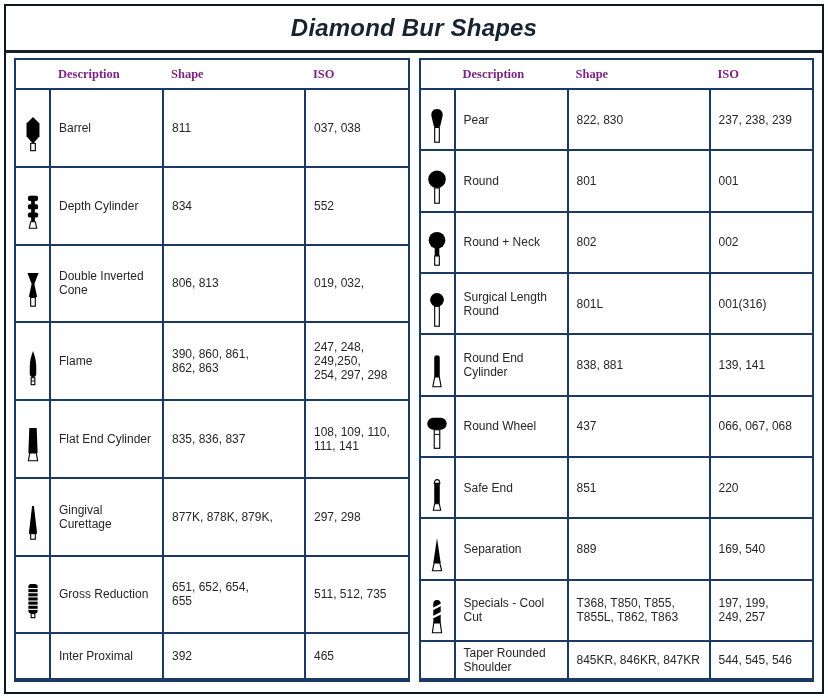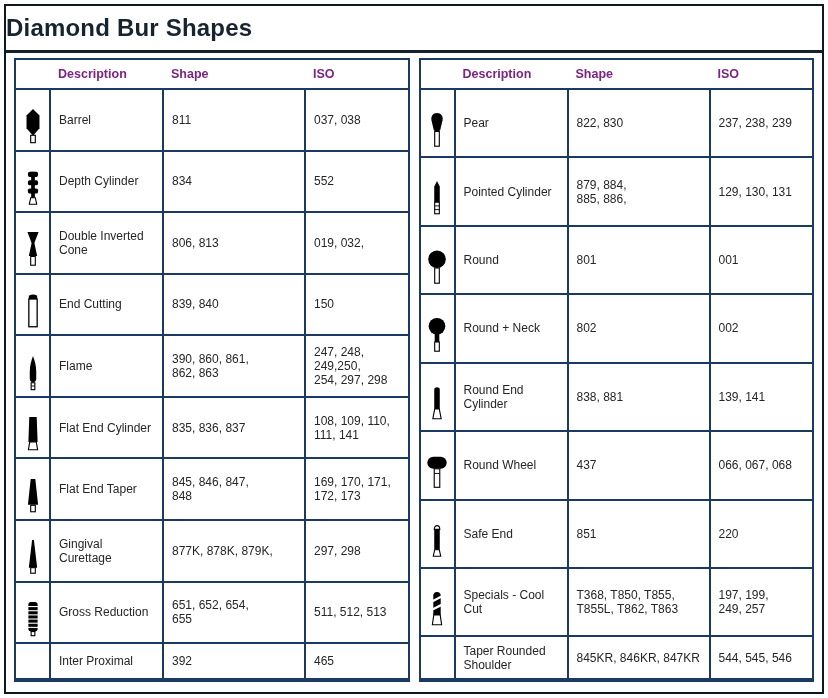--- a/index.html
+++ b/index.html
@@ -6,38 +6,38 @@
   body {
     width:828px; height:698px; background:#ffffff; position:relative;
     font-family:"Liberation Sans", sans-serif;
   }
   .frame {
     position:absolute; left:4px; top:4px; right:4px; bottom:4px;
     border:2px solid #10181f; background:#fff;
   }
   .title-bar {
     height:44px; border-bottom:3px solid #15222e;
-    display:flex; align-items:center; 
+    display:flex; align-items:center; justify-content:center;font-style:italic;
   }
   .page-title {
     font-size:24px; font-weight:bold; color:#17242f; letter-spacing:.2px;
   }
   .tables { display:flex; gap:9px; padding:5px 8px 0 8px; }
   table.bur-table {
     border-collapse:collapse; table-layout:fixed;
     width:397px; height:624px; background:#fff;
     border:2px solid #1b3a61; border-bottom-width:4px;
   }
   col.c-icon  { width:35px; }
   col.c-desc  { width:113px; }
   col.c-shape { width:142px; }
   thead th {
     color:#7b2482; font-size:12.5px; font-weight:bold; text-align:left;
     padding:6px 4px 6px 8px; height:16px;
-    border:none; border-bottom:2px solid #1b3a61;
+    border:none; border-bottom:2px solid #1b3a61;font-family:Liberation Serif, serif;
   }
   td {
     border:2px solid #1b3a61; font-size:12px; color:#262626;
     padding:2px 4px 2px 8px; line-height:14px; vertical-align:middle;
     white-space:pre-line; overflow:hidden;
   }
   td.icon-cell { text-align:center; padding:1px 0; }
   td.icon-cell svg { display:inline-block; vertical-align:middle; }
 </style>
 </head>
@@ -242,30 +242,20 @@
                 <use href="#sym-double-inverted-cone" xlink:href="#sym-double-inverted-cone"></use>
               </svg>
     </td>
     <td class="desc-cell">Double Inverted
 Cone</td>
     <td class="shape-cell">806, 813</td>
     <td class="iso-cell">019, 032,</td>
   </tr>
 
 
-  <tr>
-    <td class="icon-cell">
-      <svg class="bur" width="24" height="37" viewBox="0 0 24 40">
-                <use href="#sym-end-cutting" xlink:href="#sym-end-cutting"></use>
-              </svg>
-    </td>
-    <td class="desc-cell">End Cutting</td>
-    <td class="shape-cell">839, 840</td>
-    <td class="iso-cell">150</td>
-  </tr>
 
   <tr>
     <td class="icon-cell">
       <svg class="bur" width="24" height="37" viewBox="0 0 24 40">
                 <use href="#sym-flame" xlink:href="#sym-flame"></use>
               </svg>
     </td>
     <td class="desc-cell">Flame</td>
     <td class="shape-cell">390, 860, 861,
 862, 863</td>
@@ -278,32 +268,20 @@
       <svg class="bur" width="24" height="37" viewBox="0 0 24 40">
                 <use href="#sym-flat-end-cylinder" xlink:href="#sym-flat-end-cylinder"></use>
               </svg>
     </td>
     <td class="desc-cell">Flat End Cylinder</td>
     <td class="shape-cell">835, 836, 837</td>
     <td class="iso-cell">108, 109, 110,
 111, 141</td>
   </tr>
 
-  <tr>
-    <td class="icon-cell">
-      <svg class="bur" width="24" height="37" viewBox="0 0 24 40">
-                <use href="#sym-flat-end-taper" xlink:href="#sym-flat-end-taper"></use>
-              </svg>
-    </td>
-    <td class="desc-cell">Flat End Taper</td>
-    <td class="shape-cell">845, 846, 847,
-848</td>
-    <td class="iso-cell">169, 170, 171,
-172, 173</td>
-  </tr>
 
   <tr>
     <td class="icon-cell">
       <svg class="bur" width="24" height="37" viewBox="0 0 24 40">
                 <use href="#sym-gingival-curettage" xlink:href="#sym-gingival-curettage"></use>
               </svg>
     </td>
     <td class="desc-cell">Gingival
 Curettage</td>
     <td class="shape-cell">877K, 878K, 879K,</td>
@@ -312,21 +290,21 @@
 
   <tr>
     <td class="icon-cell">
       <svg class="bur" width="24" height="37" viewBox="0 0 24 40">
                 <use href="#sym-gross-reduction" xlink:href="#sym-gross-reduction"></use>
               </svg>
     </td>
     <td class="desc-cell">Gross Reduction</td>
     <td class="shape-cell">651, 652, 654,
 655</td>
-    <td class="iso-cell">511, 512, 513</td>
+    <td class="iso-cell">511, 512, 735</td>
   </tr>
 
   <tr>
     <td class="icon-cell">
       
     </td>
     <td class="desc-cell">Inter Proximal</td>
     <td class="shape-cell">392</td>
     <td class="iso-cell">465</td>
   </tr>
@@ -354,31 +332,20 @@
     <td class="icon-cell">
       <svg class="bur" width="24" height="37" viewBox="0 0 24 40">
                 <use href="#sym-pear" xlink:href="#sym-pear"></use>
               </svg>
     </td>
     <td class="desc-cell">Pear</td>
     <td class="shape-cell">822, 830</td>
     <td class="iso-cell">237, 238, 239</td>
   </tr>
 
-  <tr>
-    <td class="icon-cell">
-      <svg class="bur" width="24" height="37" viewBox="0 0 24 40">
-                <use href="#sym-pointed-cylinder" xlink:href="#sym-pointed-cylinder"></use>
-              </svg>
-    </td>
-    <td class="desc-cell">Pointed Cylinder</td>
-    <td class="shape-cell">879, 884,
-885, 886,</td>
-    <td class="iso-cell">129, 130, 131</td>
-  </tr>
 
   <tr>
     <td class="icon-cell">
       <svg class="bur" width="24" height="37" viewBox="0 0 24 40">
                 <use href="#sym-round" xlink:href="#sym-round"></use>
               </svg>
     </td>
     <td class="desc-cell">Round</td>
     <td class="shape-cell">801</td>
     <td class="iso-cell">001</td>
@@ -388,20 +355,31 @@
     <td class="icon-cell">
       <svg class="bur" width="24" height="37" viewBox="0 0 24 40">
                 <use href="#sym-round-neck" xlink:href="#sym-round-neck"></use>
               </svg>
     </td>
     <td class="desc-cell">Round + Neck</td>
     <td class="shape-cell">802</td>
     <td class="iso-cell">002</td>
   </tr>
 
+  <tr>
+    <td class="icon-cell">
+      <svg class="bur" width="24" height="37" viewBox="0 0 24 40">
+                <use href="#sym-surgical-length-round" xlink:href="#sym-surgical-length-round"></use>
+              </svg>
+    </td>
+    <td class="desc-cell">Surgical Length
+Round</td>
+    <td class="shape-cell">801L</td>
+    <td class="iso-cell">001(316)</td>
+  </tr>
 
   <tr>
     <td class="icon-cell">
       <svg class="bur" width="24" height="37" viewBox="0 0 24 40">
                 <use href="#sym-round-end-cylinder" xlink:href="#sym-round-end-cylinder"></use>
               </svg>
     </td>
     <td class="desc-cell">Round End
 Cylinder</td>
     <td class="shape-cell">838, 881</td>
@@ -424,20 +402,30 @@
     <td class="icon-cell">
       <svg class="bur" width="24" height="37" viewBox="0 0 24 40">
                 <use href="#sym-safe-end" xlink:href="#sym-safe-end"></use>
               </svg>
     </td>
     <td class="desc-cell">Safe End</td>
     <td class="shape-cell">851</td>
     <td class="iso-cell">220</td>
   </tr>
 
+  <tr>
+    <td class="icon-cell">
+      <svg class="bur" width="24" height="37" viewBox="0 0 24 40">
+                <use href="#sym-separation" xlink:href="#sym-separation"></use>
+              </svg>
+    </td>
+    <td class="desc-cell">Separation</td>
+    <td class="shape-cell">889</td>
+    <td class="iso-cell">169, 540</td>
+  </tr>
 
   <tr>
     <td class="icon-cell">
       <svg class="bur" width="24" height="37" viewBox="0 0 24 40">
                 <use href="#sym-specials-cool-cut" xlink:href="#sym-specials-cool-cut"></use>
               </svg>
     </td>
     <td class="desc-cell">Specials - Cool
 Cut</td>
     <td class="shape-cell">T368, T850, T855,

